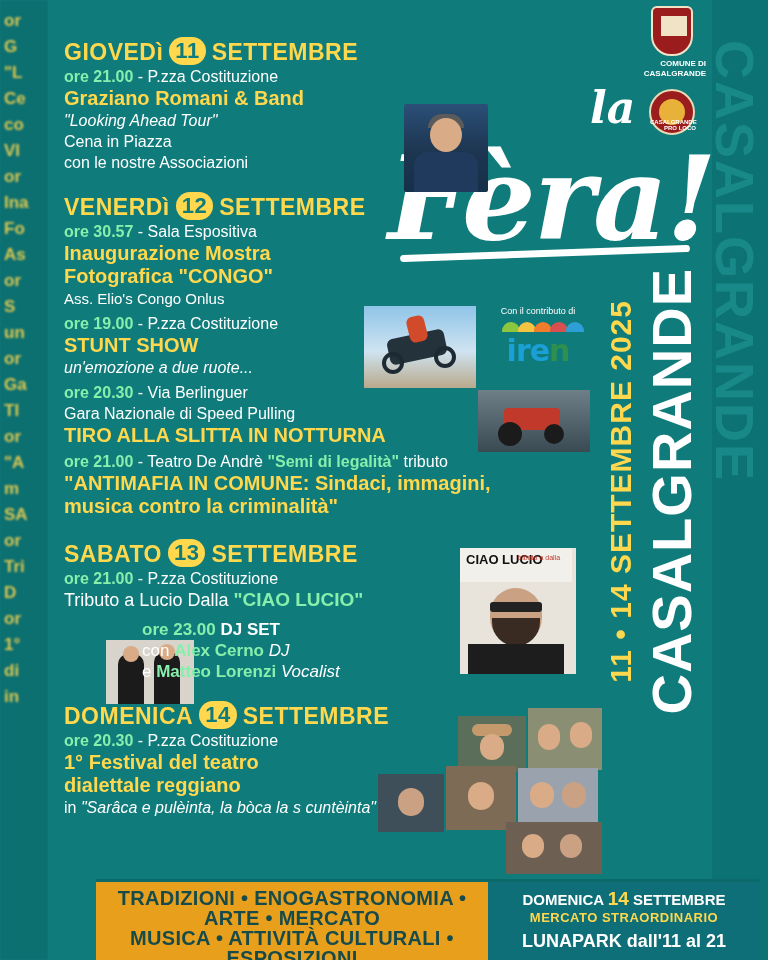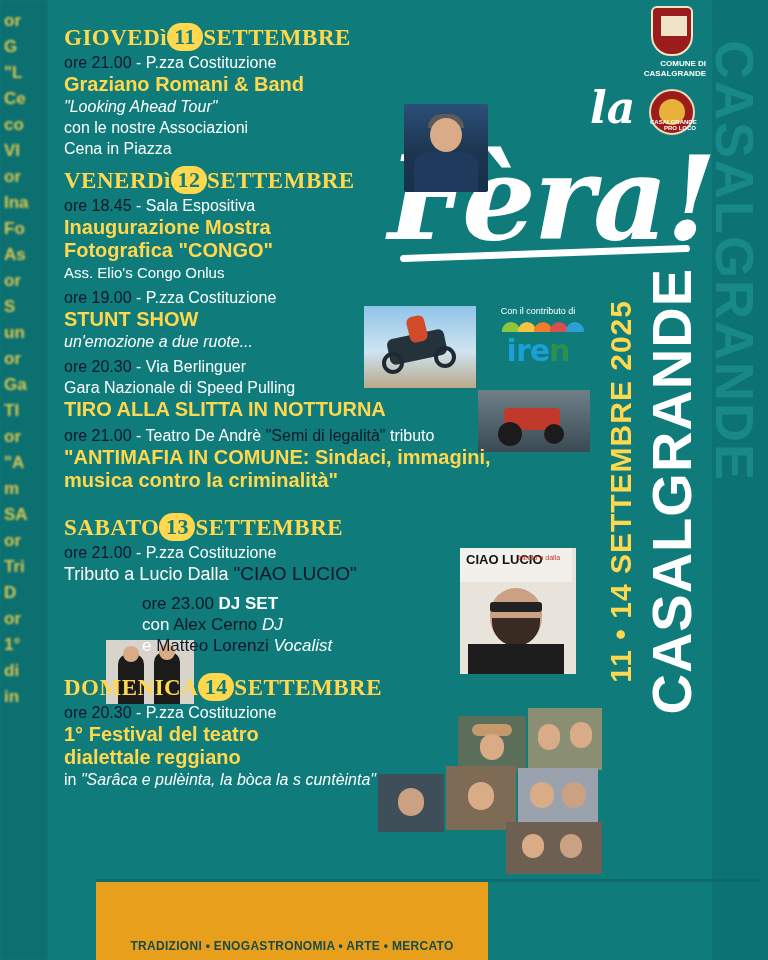--- a/index.html
+++ b/index.html
@@ -70,31 +70,31 @@
     position:absolute; right:74px; top:300px;
     writing-mode: vertical-rl; transform: rotate(180deg);
     color:#ffd84d; font-weight:bold; font-size:30px; letter-spacing:1px;
     text-transform:uppercase;
   }
 
   
   .program { position:absolute; left:16px; top:18px; width:460px; }
   .day-head {
     color:#ffd84d; font-weight:bold; font-size:23px; letter-spacing:.5px;
-    display:flex; align-items:center; margin-top:6px;font-family:Liberation Serif, serif;
+    display:flex; align-items:center; gap:6px; margin-top:20px;
   }
   .day-head .num {
     display:inline-flex; align-items:center; justify-content:center;
     min-width:36px; height:28px; padding:0 6px;
     background:#ffd84d; color:#0f7b7b; font-size:22px; font-weight:bold;
     border-radius:14px; position:relative; top:-1px;
   }
   .line { color:#ffffff; font-size:16px; line-height:21px; }
   .line.small { font-size:15px; }
-  .hl-y { color:#0f172a; font-weight:normal; }
+  .hl-y { color:#86efac; font-weight:bold; }
   .big-y { color:#ffd84d; font-weight:bold; font-size:20px; }
   .ital { font-style:italic; }
   .b { font-weight:bold; }
   .pad-l { padding-left:78px; }
   .mt4 { margin-top:4px; }
   .mt8 { margin-top:8px; }
 
   
   .photo { position:absolute; overflow:hidden; background:#123; }
   .ph-graziano { left:356px; top:104px; width:84px; height:88px; border-radius:2px;
@@ -171,21 +171,21 @@
   .crest2 { width:46px; height:46px; margin:10px auto 0; border-radius:50%; background:#9b1c1c; border:2px solid #e9d9b5; position:relative; }
   .crest2 .ring { position:absolute; left:8px; top:8px; width:26px; height:26px; border-radius:50%; background:#e8b23a; }
   .crest2 .lbl { position:absolute; left:-1px; bottom:2px; width:46px; font-size:6px; color:#fff; font-weight:bold; }
 
   
   .bottom { position:absolute; left:48px; bottom:0; width:664px; height:78px; }
   .bl {
     position:absolute; left:0; bottom:0; width:392px; height:78px;
     background:#e8a01c; color:#174a4a; padding:6px 8px;
   }
-  .bl .l { font-weight:bold; font-size:12px; text-align:center; line-height:20px; letter-spacing:.3px;margin-top:48px; }
+  .bl .l { font-weight:bold; font-size:20px; text-align:center; line-height:20px; letter-spacing:.3px; }
   .bl .l3 { font-size:16px; color:#123f3f; margin-top:2px; }
   .br {
     position:absolute; right:0; bottom:0; width:272px; height:78px;
     background:#0f6f78; color:#ffd84d; padding:6px 6px;
   }
   .br .r1 { font-weight:bold; font-size:15px; color:#ffffff; text-align:center; }
   .br .r1 .d { color:#ffd84d; font-size:19px; }
   .br .r2 { font-weight:bold; font-size:13px; color:#ffd84d; text-align:center; letter-spacing:.5px; }
   .br .r3 { font-weight:bold; font-size:18px; color:#ffffff; text-align:center; margin-top:6px; }
   .bottom-divider { position:absolute; left:0; bottom:78px; width:664px; height:3px; background:#0d6a6b; }
@@ -324,32 +324,32 @@
         <span>GIOVEDì</span>
         <span class="num">11</span>
         <span>SETTEMBRE</span>
       </div>
       <div class="line">
         <span class="hl-y">ore 21.00</span>
         <span>- P.zza Costituzione</span>
       </div>
       <div class="big-y">Graziano Romani &amp; Band</div>
       <div class="line ital">"Looking Ahead Tour"</div>
+      <div class="line">Cena in Piazza</div>
       <div class="line">con le nostre Associazioni</div>
-      <div class="line">Cena in Piazza</div>
     </div>
 
     <div class="mt8">
       <div class="day-head">
         <span>VENERDì</span>
         <span class="num">12</span>
         <span>SETTEMBRE</span>
       </div>
       <div class="line">
-        <span class="hl-y">ore 18.45</span>
+        <span class="hl-y">ore 30.57</span>
         <span>- Sala Espositiva</span>
       </div>
       <div class="big-y">Inaugurazione Mostra</div>
       <div class="big-y">Fotografica "CONGO"</div>
       <div class="line small">Ass. Elio's Congo Onlus</div>
       <div class="line mt4">
         <span class="hl-y">ore 19.00</span>
         <span>- P.zza Costituzione</span>
       </div>
       <div class="big-y">STUNT SHOW</div>
@@ -420,15 +420,24 @@
 
   </div>
 
   <div class="bottom">
     <div class="bottom-divider"></div>
     <div class="bl">
       <div class="l">TRADIZIONI • ENOGASTRONOMIA • ARTE • MERCATO</div>
       <div class="l">MUSICA • ATTIVITÀ CULTURALI • ESPOSIZIONI</div>
       <div class="l l3">TUTTE LE SERE PUNTI RISTORO</div>
     </div>
+    <div class="br">
+      <div class="r1">
+        <span>DOMENICA</span>
+        <span class="d">14</span>
+        <span>SETTEMBRE</span>
+      </div>
+      <div class="r2">MERCATO STRAORDINARIO</div>
+      <div class="r3">LUNAPARK dall'11 al 21</div>
+    </div>
   </div>
 
 </div>
 
 </body></html>

